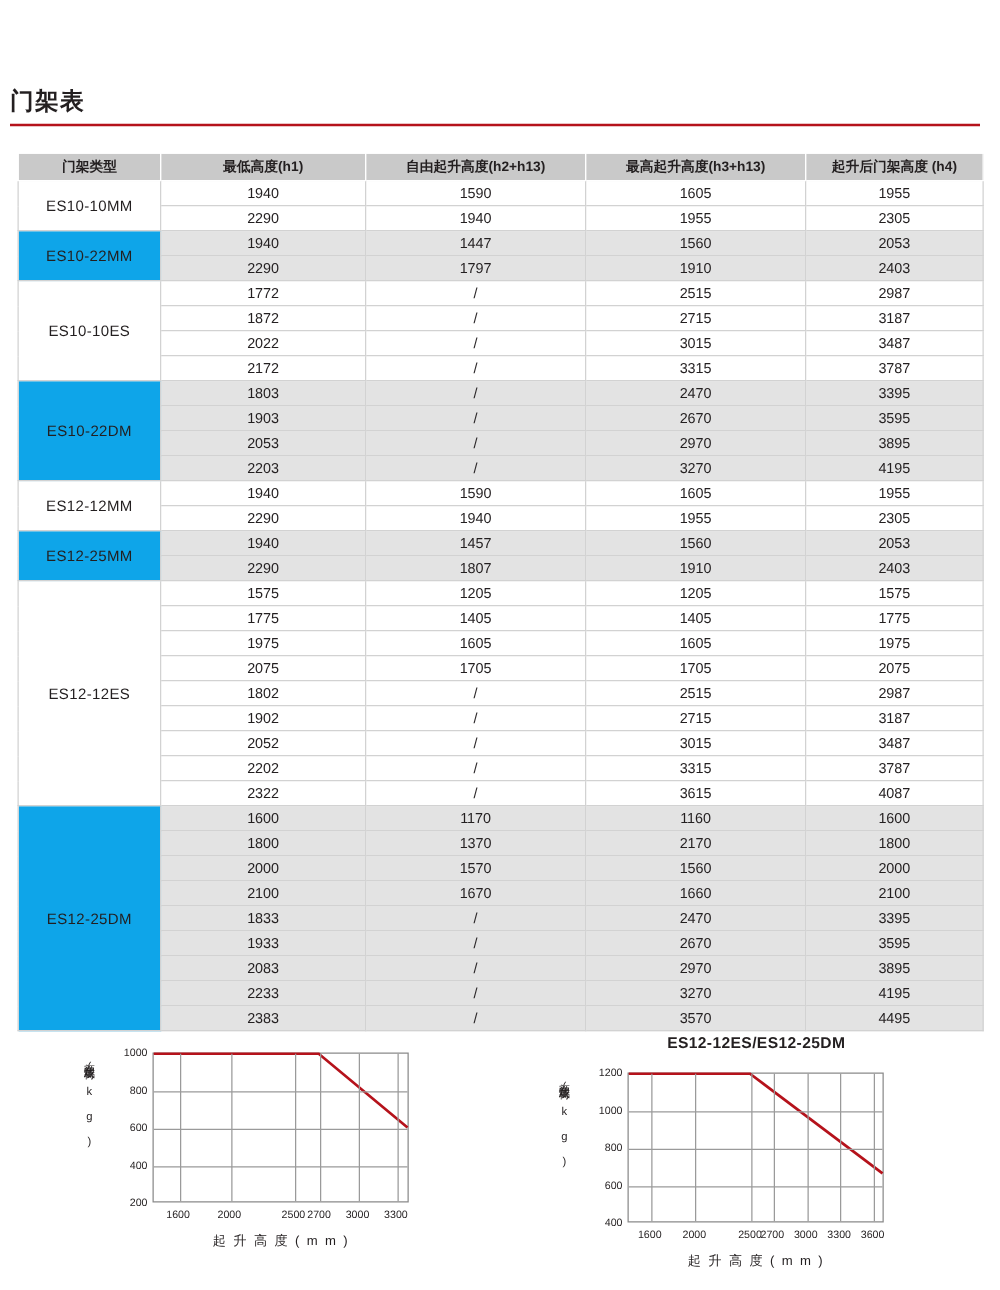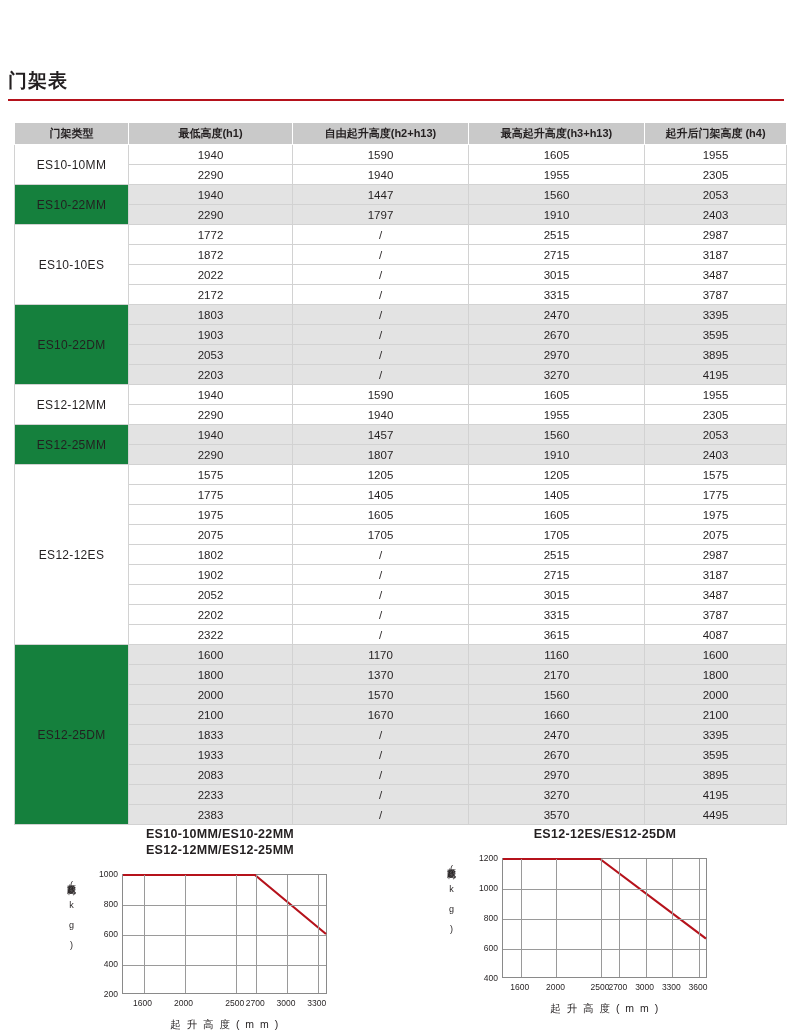--- a/index.html
+++ b/index.html
@@ -74,21 +74,21 @@
     height: 17px;
     vertical-align: middle;
     background: #ffffff;
   }
   table.mast td.model {
     font-size: 12px;
     font-weight: normal;
     letter-spacing: 0.3px;
   }
   table.mast tr.shade td { background: #e3e3e3; }
-  table.mast td.model.shade-cell { background: #15803d; }
+  table.mast td.model.shade-cell { background: #0ea5e9; }
   table.mast td.model.plain-cell { background: #ffffff; }
 
   
   .chart-block { position: absolute; }
   #chart-0 { left: 60px; top: 786px; width: 320px; }
   #chart-1 { left: 440px; top: 786px; width: 330px; }
 
   .chart-title {
     text-align: center;
     font-size: 12.5px;
@@ -423,24 +423,20 @@
             <td>/</td>
             <td>3570</td>
             <td>4495</td>
           </tr>
         </tbody>
     </table>
   </div>
 
 
   <div class="chart-block" id="chart-0">
-    <div class="chart-title">
-      <div>ES10-10MM/ES10-22MM</div>
-      <div>ES12-12MM/ES12-25MM</div>
-    </div>
     <div class="chart-area">
       <div class="ytitle">
         <div style="writing-mode:vertical-rl;text-orientation:upright;margin:0 auto;">额定载荷</div>
         <div class="unit" style="writing-mode:vertical-rl;text-orientation:upright;margin:0 auto;">( k g )</div>
       </div>
       <div class="ylabels">
           <span style="top: 126px;">200</span>
           <span style="top: 96px;">400</span>
           <span style="top: 66px;">600</span>
           <span style="top: 36px;">800</span>

